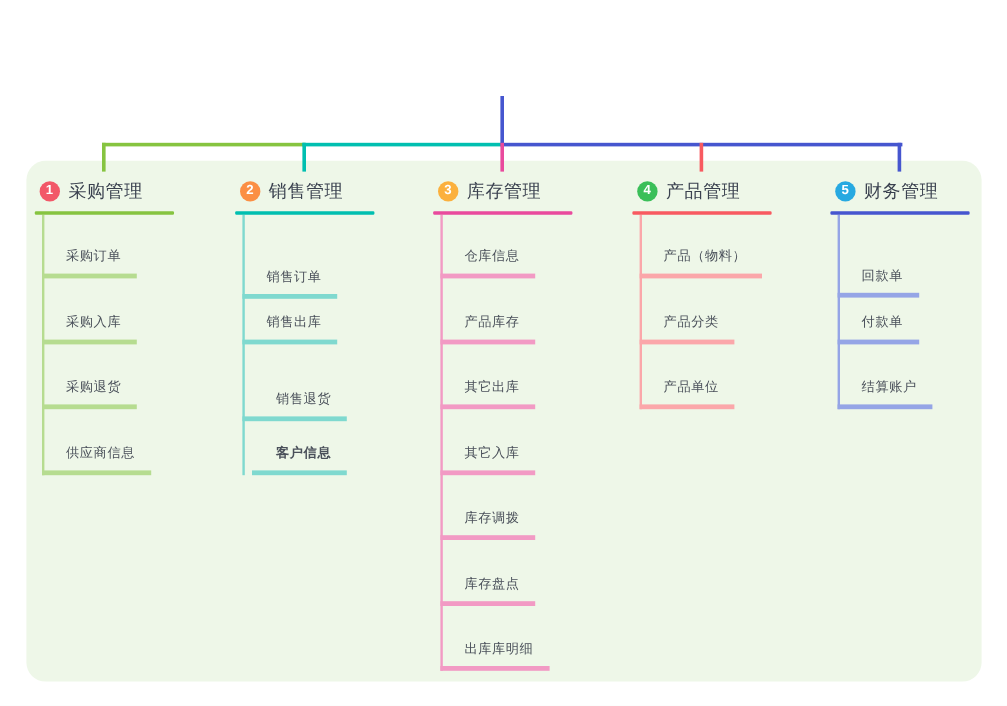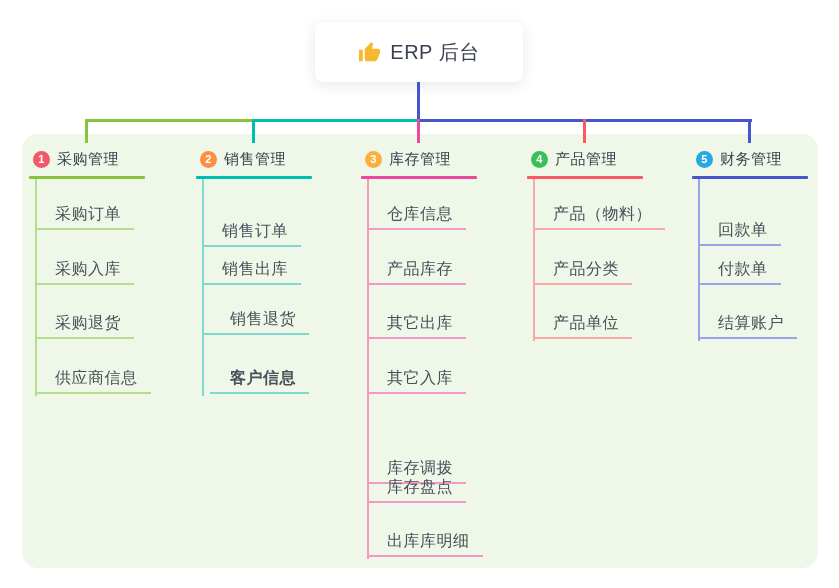--- a/index.html
+++ b/index.html
@@ -30,37 +30,31 @@
   }
   .badge{
     width:17px;height:17px;border-radius:50%;flex:0 0 auto;
     color:#ffffff;font-size:11px;font-weight:700;line-height:17px;
     text-align:center;
   }
   .underline{position:absolute;height:3px;border-radius:1px;z-index:2;}
   .child-line{position:absolute;width:2px;z-index:1;}
   .child-item{
     position:absolute;white-space:nowrap;
-    font-size:16px;line-height:18px;color:#4a505a;
-    padding:0 13px 5px 20px;border-bottom:2px solid #000000;
+    font-size:11px;line-height:18px;color:#4a505a;
+    padding:0 13px 5px 20px;border-bottom:4px solid #000000;
     letter-spacing:0.5px;z-index:2;
   }
 </style>
 </head>
 <body>
 
 <div class="canvas">
   <div class="panel" style="background: rgb(238, 247, 232);"></div>
 
-  <div class="root-node">
-    <svg class="thumb-icon" viewBox="0 0 24 24" aria-hidden="true">
-      <path id="thumb-path" d="M1 21h4V9H1v12zm22-11c0-1.1-.9-2-2-2h-6.31l.95-4.57.03-.32c0-.41-.17-.79-.44-1.06L14.17 1 7.59 7.59C7.22 7.95 7 8.45 7 9v10c0 1.1.9 2 2 2h9c.83 0 1.54-.5 1.84-1.22l3.02-7.05c.09-.23.14-.47.14-.73v-1z" fill="#f5b82e"></path>
-    </svg>
-    <span>ERP 后台</span>
-  </div>
 
   <div id="connectors">
       <div class="vline" style="left: 417px; top: 80px; width: 3px; height: 42px; background: rgb(70, 86, 207);"></div>
       <div class="seg" style="left: 85px; top: 119px; width: 169px; background: rgb(134, 196, 64);"></div>
       <div class="seg" style="left: 252px; top: 119px; width: 167px; background: rgb(0, 191, 176);"></div>
       <div class="seg" style="left: 418px; top: 119px; width: 334px; background: rgb(70, 86, 207);"></div>
       <div class="vline" style="left: 85px; top: 119px; width: 3px; height: 24px; background: rgb(134, 196, 64);"></div>
       <div class="underline" style="left: 29px; top: 176px; width: 116px; background: rgb(134, 196, 64);"></div>
       <div class="child-line" style="left: 35px; top: 179px; height: 216.5px; background: rgb(182, 220, 144);"></div>
       <div class="vline" style="left: 252px; top: 119px; width: 3px; height: 24px; background: rgb(0, 191, 176);"></div>
@@ -84,31 +78,31 @@
       <div class="child-item" style="left: 35px; top: 205px; border-bottom-color: rgb(182, 220, 144);">采购订单</div>
       <div class="child-item" style="left: 35px; top: 259.5px; border-bottom-color: rgb(182, 220, 144);">采购入库</div>
       <div class="child-item" style="left: 35px; top: 314px; border-bottom-color: rgb(182, 220, 144);">采购退货</div>
       <div class="child-item" style="left: 35px; top: 368.5px; border-bottom-color: rgb(182, 220, 144);">供应商信息</div>
       <div class="branch-label" style="left: 200px; top: 149px;">
     <span class="badge" style="background: rgb(251, 143, 68);">2</span>
     <span>销售管理</span>
   </div>
       <div class="child-item" style="left: 202px; top: 222px; border-bottom-color: rgb(127, 217, 207);">销售订单</div>
       <div class="child-item" style="left: 202px; top: 259.5px; border-bottom-color: rgb(127, 217, 207);">销售出库</div>
-      <div class="child-item" style="left: 202px; top: 310px; border-bottom-color: rgb(127, 217, 207); padding-left: 28px;">销售退货</div>
+      <div class="child-item" style="left: 202px; top: 324px; border-bottom-color: rgb(127, 217, 207); padding-left: 28px;">销售退货</div>
       <div class="child-item" style="left: 210px; top: 368.5px; border-bottom-color: rgb(127, 217, 207); font-weight: bold;">客户信息</div>
       <div class="branch-label" style="left: 365px; top: 149px;">
     <span class="badge" style="background: rgb(251, 176, 61);">3</span>
     <span>库存管理</span>
   </div>
       <div class="child-item" style="left: 367px; top: 205px; border-bottom-color: rgb(242, 154, 196);">仓库信息</div>
       <div class="child-item" style="left: 367px; top: 259.5px; border-bottom-color: rgb(242, 154, 196);">产品库存</div>
       <div class="child-item" style="left: 367px; top: 314px; border-bottom-color: rgb(242, 154, 196); font-family: Liberation Serif, serif;">其它出库</div>
       <div class="child-item" style="left: 367px; top: 368.5px; border-bottom-color: rgb(242, 154, 196);">其它入库</div>
-      <div class="child-item" style="left: 367px; top: 423px; border-bottom-color: rgb(242, 154, 196); margin-top: 36px;">库存调拨</div>
+      <div class="child-item" style="left: 367px; top: 423px; border-bottom-color: rgb(242, 154, 196);">库存调拨</div>
       <div class="child-item" style="left: 367px; top: 477.5px; border-bottom-color: rgb(242, 154, 196);">库存盘点</div>
       <div class="child-item" style="left: 367px; top: 532px; border-bottom-color: rgb(242, 154, 196);">出库库明细</div>
       <div class="branch-label" style="left: 531px; top: 149px;">
     <span class="badge" style="background: rgb(59, 191, 89);">4</span>
     <span>产品管理</span>
   </div>
       <div class="child-item" style="left: 533px; top: 205px; border-bottom-color: rgb(251, 167, 170);">产品（物料）</div>
       <div class="child-item" style="left: 533px; top: 259.5px; border-bottom-color: rgb(251, 167, 170);">产品分类</div>
       <div class="child-item" style="left: 533px; top: 314px; border-bottom-color: rgb(251, 167, 170);">产品单位</div>
       <div class="branch-label" style="left: 696px; top: 149px;">

